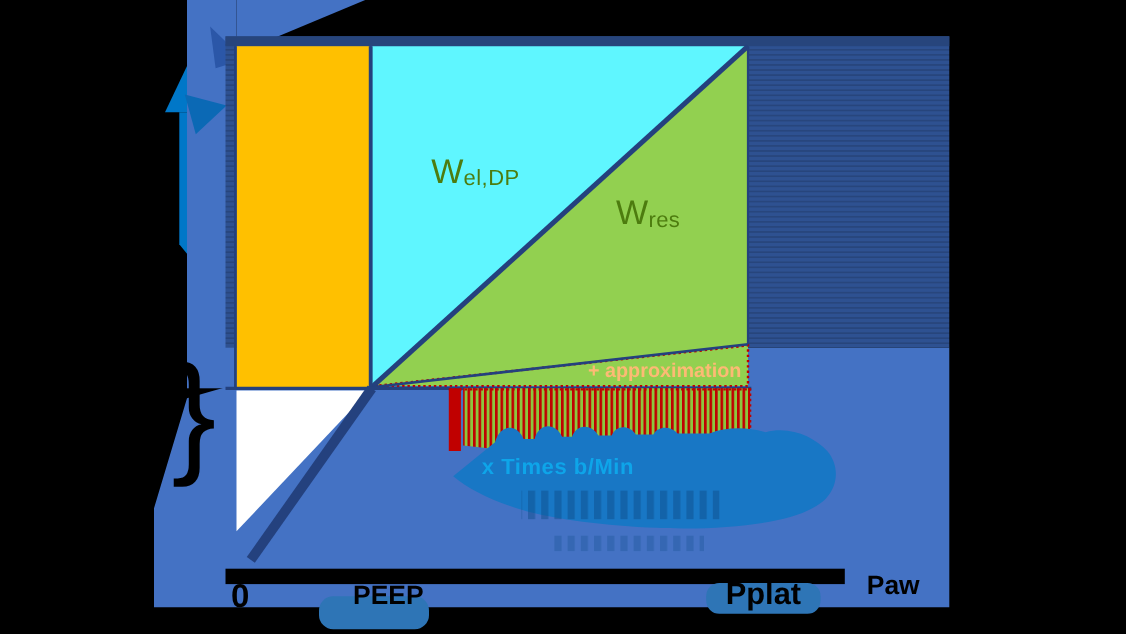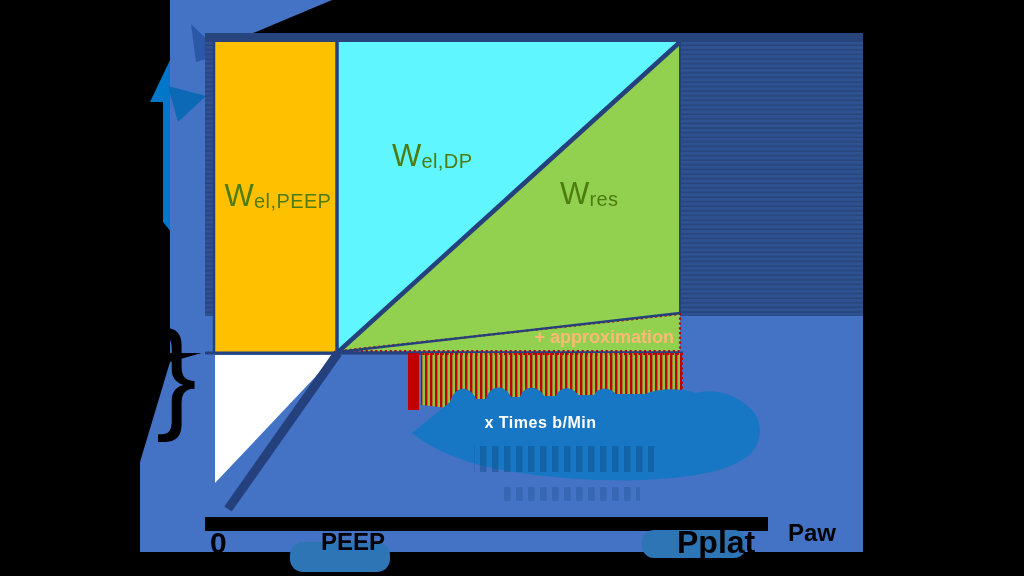--- a/index.html
+++ b/index.html
@@ -4,21 +4,21 @@
 <style>
   html,body{margin:0;padding:0;background:#000;}
   .stage{position:relative;width:1024px;height:576px;background:#000;overflow:hidden;
          font-family:"Liberation Sans",sans-serif;}
   .abs{position:absolute;}
   svg{display:block;}
   .area-label{color:#4d7c0f;white-space:nowrap;letter-spacing:.2px;}
   .area-label .big{font-size:31px;font-weight:400;}
   .area-label .sub{font-size:20px;font-weight:400;position:relative;top:2px;letter-spacing:.4px;}
   .approx-label{color:#fdba74;font-size:18px;font-weight:700;text-align:right;white-space:nowrap;}
-  .callout-text{color:#ffffff;font-size:16px;font-weight:700;text-align:center;white-space:nowrap;
+  .callout-text{color:#0ea5e9;font-size:20px;font-weight:700;text-align:left;white-space:nowrap;
                 letter-spacing:.5px;}
   .axis-label{color:#000;font-weight:600;white-space:nowrap;}
   .brace{color:#000;font-size:122px;line-height:1;font-weight:400;}
 </style>
 </head>
 <body>
 
 <div class="stage">
 
   <svg class="abs" style="left:0;top:0" width="1024" height="576" viewBox="0 0 1024 576">
@@ -86,36 +86,33 @@
              C660,388 680,388 696,393
              C718,387 740,397 752,410
              C764,424 762,444 748,456
              C730,470 700,476 660,479
              C610,483 540,478 492,468
              C460,461 430,448 412,433 Z" fill="#1877C5"></path>
     <rect x="474" y="446" width="180" height="26" fill="url(#stems)" opacity="0.45"></rect>
     <rect x="500" y="487" width="140" height="14" fill="url(#stems)" opacity="0.28"></rect>
   </svg>
 
-  <div class="abs area-label" style="left:222px;top:178px;width:112px;text-align:center">
-    <span class="big">W</span><span class="sub">el,PEEP</span>
-  </div>
 
   <div class="abs area-label" style="left:392px;top:138px">
     <span class="big">W</span><span class="sub">el,DP</span>
   </div>
 
   <div class="abs area-label" style="left:560px;top:176px">
     <span class="big">W</span><span class="sub">res</span>
   </div>
 
   <div class="abs approx-label" style="left:498px;top:327px;width:176px">+ approximation</div>
 
   <div class="abs callout-text" style="left:438px;top:414px;width:205px">x Times b/Min</div>
 
   <div class="abs brace" style="left:156px;top:314px">}</div>
 
   <div class="abs axis-label" style="left:210px;top:526px;font-size:30px">0</div>
   <div class="abs axis-label" style="left:303px;top:528px;width:100px;text-align:center;font-size:24px">PEEP</div>
-  <div class="abs axis-label" style="left:677px;top:524px;width:100px;text-align:left;font-size:32px">Pplat</div>
+  <div class="abs axis-label" style="left:644px;top:524px;width:100px;text-align:center;font-size:28px">Pplat</div>
   <div class="abs axis-label" style="left:772px;top:519px;width:80px;text-align:center;font-size:24px">Paw</div>
 
 </div>
 
 </body></html>

